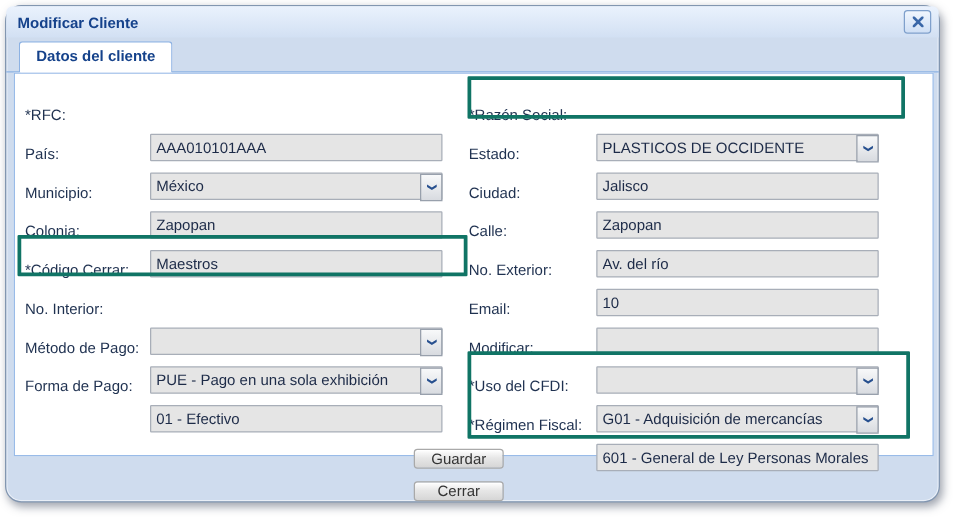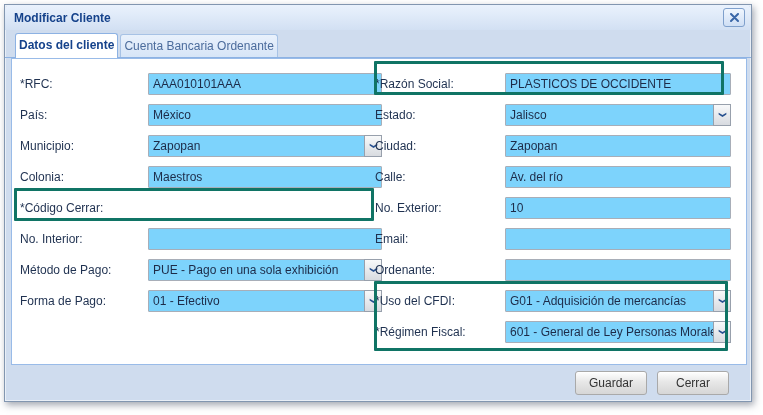--- a/index.html
+++ b/index.html
@@ -8,21 +8,21 @@
     font-family: "Liberation Sans", "DejaVu Sans", sans-serif;
     background: #ffffff;
     position: relative;
     overflow: hidden;
   }
   .window {
     position: absolute; left: 4px; top: 4px;
     width: 748px; height: 398px;
     background: #cfdcee;
     border: 1px solid #8296b0;
-    border-radius: 0;
+    border-radius: 13px;
     box-shadow: 2px 3px 7px rgba(70,80,100,.5), inset 0 0 0 1px rgba(255,255,255,.55);
   }
   
   .titlebar {
     height: 25px; display: flex; align-items: center;
     padding: 0 6px 0 9px;
     background: linear-gradient(#eaf2fd, #d2e0f3);
     border-radius: 5px 5px 0 0;
   }
   .title { font-size: 12px; font-weight: bold; color: var(--title_text, #15428b); }
@@ -33,21 +33,21 @@
     display: flex; align-items: center; justify-content: center;
     cursor: pointer;
   }
   
   .tabstrip {
     height: 28px; padding: 3px 0 0 10px;
     border-bottom: 1px solid var(--accent_border, #8db2e3);
     display: flex; gap: 2px; position: relative;
   }
   .tab {
-    height: 24px; line-height: 23px; padding: 0 3px;
+    height: 24px; line-height: 23px; padding: 0 13px;
     border: 1px solid #a7c2e5; border-bottom: none;
     border-radius: 3px 3px 0 0;
     font-size: 12px; cursor: pointer; white-space: nowrap;
   }
   .tab.active {
     background: #fff; border-color: var(--accent_border, #8db2e3);
     font-weight: bold; color: var(--title_text, #15428b);
     height: 25px; margin-bottom: -1px; position: relative; z-index: 2;
   }
   .tab.inactive {
@@ -56,33 +56,33 @@
   }
   
   .content {
     position: absolute; left: 6px; top: 53px;
     width: 736px; height: 307px;
     background: #fff; border: 1px solid #99bbe8;
   }
   .col { position: absolute; top: 0; padding-top: 9px; }
   .col-left  { left: 8px;   width: 346px; }
   .col-right { left: 363px; width: 340px; }
-  .row { display: flex; align-items: center; height: 31px; gap: 28px; }
+  .row { display: flex; align-items: flex-end; height: 31px; }
   .flabel { font-size: 12px; color: #1f3150; flex: none; }
   .col-left  .flabel { width: 100px; }
   .col-right .flabel { width: 102px; }
   .field { position: relative; height: 22px; flex: none; }
   .col-left  .field { width: 234px; }
   .col-right .field { width: 226px; }
   .field input {
     width: 100%; height: 100%;
     border: 1px solid #a8aeb8; border-radius: 1px;
     padding: 0 4px; font-size: 12px; color: #1d2b48;
     font-family: "Liberation Sans", "DejaVu Sans", sans-serif;
-    background: #7dd3fc; outline: none;
+    background: #e5e5e5; outline: none; margin-top: 30px;
   }
   .field.combo input { }
   .trigger {
     position: absolute; right: 0; top: 0;
     width: 18px; height: 22px;
     border: 1px solid #98a0ac;
     background: linear-gradient(#f8f9fa, #d8dbe0);
     display: flex; align-items: center; justify-content: center;
     cursor: pointer;
   }
@@ -93,20 +93,21 @@
   }
   .hl-razon   { left: 362px; top: 2px;   width: 350px; height: 34px; }
   .hl-cp      { left: 2px;   top: 129px; width: 360px; height: 33px; }
   .hl-cfdi    { left: 362px; top: 222px; width: 354px; height: 70px; }
   
   .footer {
     position: absolute; left: 0; right: 0; bottom: 0; height: 37px;
     display: flex; justify-content: flex-end; align-items: center;
     gap: 10px; padding-right: 22px;
     border-radius: 0 0 5px 5px;
+    flex-direction: column;
   }
   .btn {
     min-width: 72px; height: 24px; padding: 0 10px;
     border: 1px solid #a9a9a9; border-radius: 3px;
     background: linear-gradient(#ffffff, #e7e7e7 45%, #d6d6d6);
     font-size: 12px; color: #333; cursor: pointer;
     font-family: "Liberation Sans", "DejaVu Sans", sans-serif;
     box-shadow: inset 0 1px 0 rgba(255,255,255,.7);
   }
 </style>
@@ -121,23 +122,20 @@
       <svg width="9" height="9" viewBox="0 0 9 9">
         <path d="M1 1 L8 8 M8 1 L1 8" stroke="#3a67a8" stroke-width="2" stroke-linecap="round" fill="none"></path>
       </svg>
     </button>
   </div>
 
   <div class="tabstrip">
     <div class="tab active">
       <span>Datos del cliente</span>
     </div>
-    <div class="tab inactive">
-      <span>Cuenta Bancaria Ordenante</span>
-    </div>
   </div>
 
   <div class="content">
 
     <div class="col col-left">
       <div class="row">
         <label class="flabel">*RFC:</label>
         <span class="field"><input value="AAA010101AAA" style=""></span>
       </div>
       <div class="row">
@@ -216,21 +214,21 @@
       </div>
       <div class="row">
         <label class="flabel">No. Exterior:</label>
         <span class="field"><input value="10" style=""></span>
       </div>
       <div class="row">
         <label class="flabel">Email:</label>
         <span class="field"><input value="" style=""></span>
       </div>
       <div class="row">
-        <label class="flabel">Ordenante:</label>
+        <label class="flabel">Modificar:</label>
         <span class="field"><input value="" style=""></span>
       </div>
       <div class="row">
         <label class="flabel">*Uso del CFDI:</label>
         <span class="field combo">
           <input value="G01 - Adquisición de mercancías" style="">
           <span class="trigger">
             <svg width="9" height="6" viewBox="0 0 10 7">
                 <path d="M0.5 0.8 L5 3.6 L9.5 0.8 L9.5 3 L5 5.9 L0.5 3 Z" fill="#27508f"></path>
               </svg>

